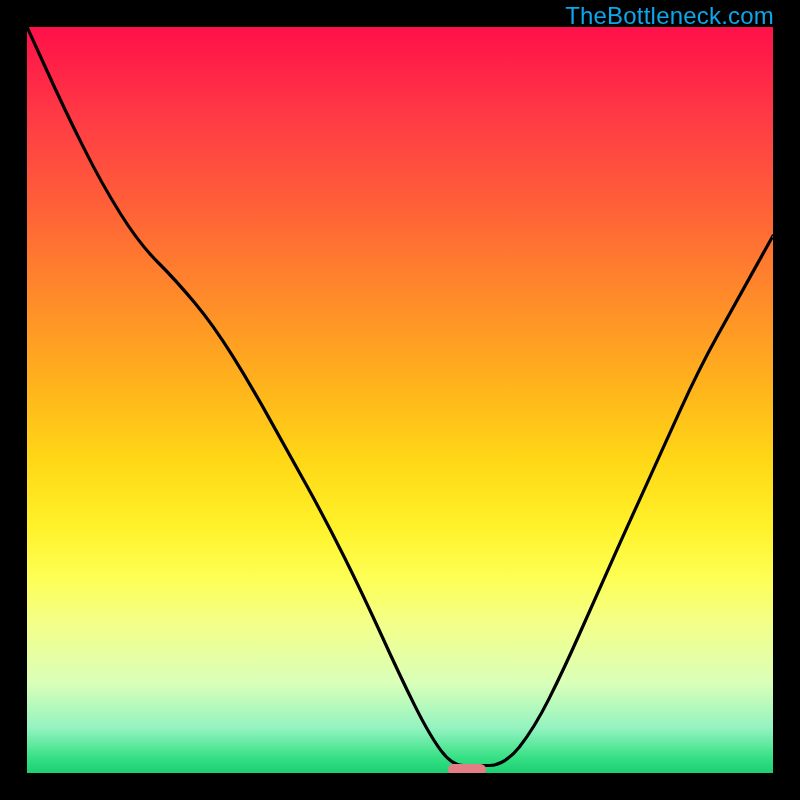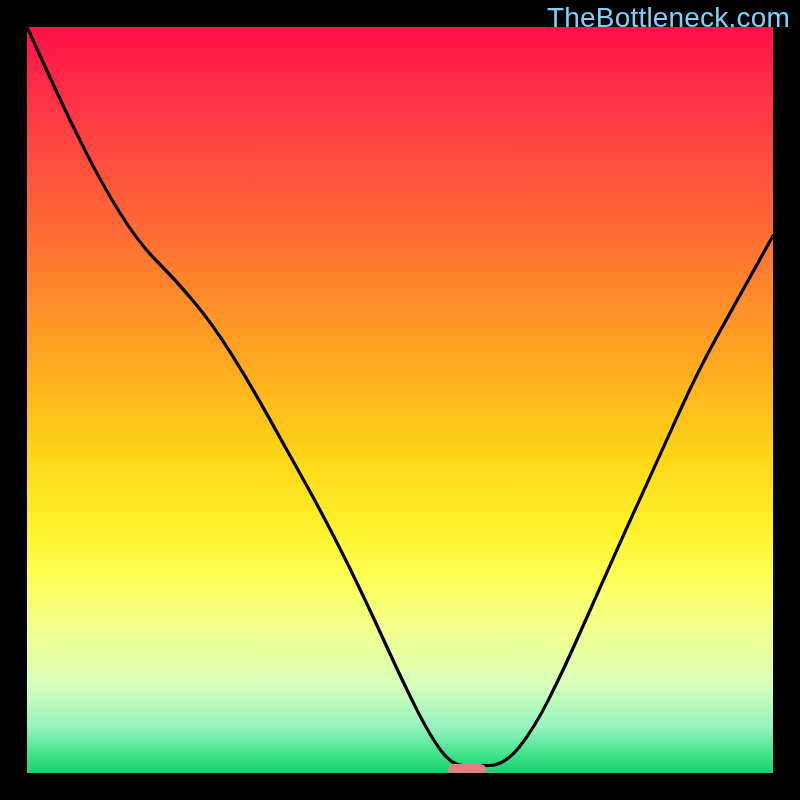--- a/index.html
+++ b/index.html
@@ -12,23 +12,23 @@
   }
   .frame {
     position: relative;
     width: 800px;
     height: 800px;
     background: #000;
   }
   .watermark {
     position: absolute;
     top: 2px;
-    right: 10px;
-    color: #7dd3fc;
-    font-size: 28px;
+    right: 26px;
+    color: #0ea5e9;
+    font-size: 24px;
     font-weight: 500;
     letter-spacing: 0.2px;
     z-index: 10;
   }
   .plot-area {
     position: absolute;
     left: 27px;
     top: 27px;
     width: 746px;
     height: 746px;

